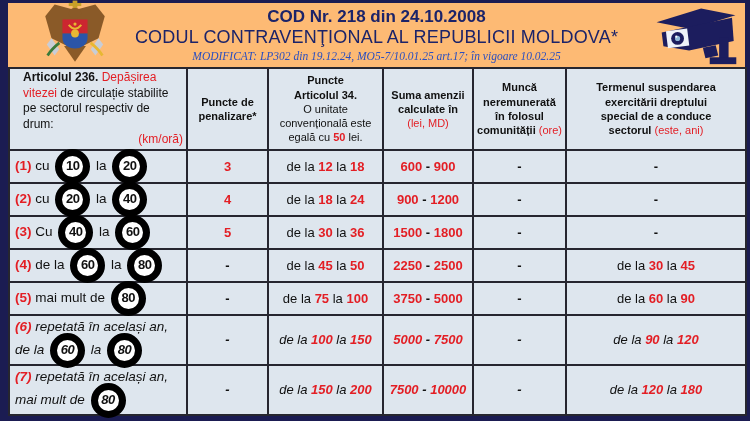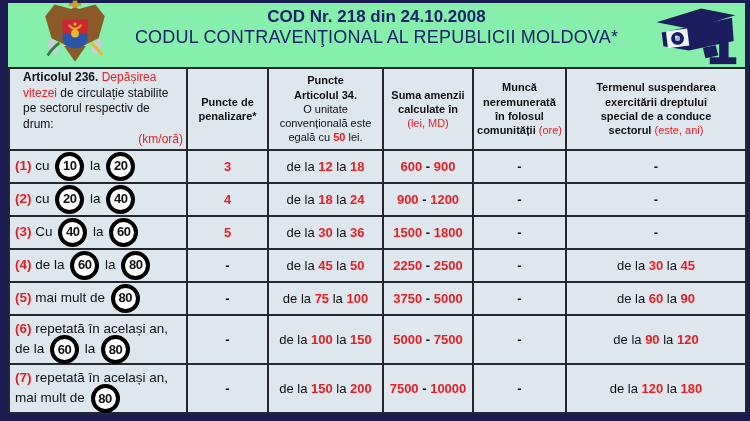--- a/index.html
+++ b/index.html
@@ -3,21 +3,21 @@
 <meta charset="utf-8">
 <style>
   html,body { margin:0; padding:0; }
   body {
     width:750px; height:421px; position:relative; overflow:hidden;
     background:#1b1c52;
     font-family:"Liberation Sans", sans-serif;
   }
   .inner {
     position:absolute; left:8px; top:3px; width:737px; height:408px;
-    background:#86efac;
+    background:#fdba74;
   }
   
   .top-band { position:relative; height:64px; width:100%; }
   .titles { position:absolute; left:0; top:3px; width:100%; text-align:center; color:#1b2369; }
   .title1 { font-size:17px; font-weight:bold; line-height:1.25; }
   .title2 { font-size:18px; font-weight:normal; line-height:1.2; letter-spacing:0.2px; }
   .mod-note {
     font-family:"Liberation Serif", serif; font-style:italic;
     font-size:11.5px; color:#2b4fc0; margin-top:1px;
   }
@@ -28,27 +28,27 @@
     border-collapse:collapse; table-layout:fixed;
     width:737px; height:344px; background:#dee6ee;
   }
   th, td { border:2px solid #26262f; padding:1px 3px; vertical-align:middle; }
   th { font-size:11px; line-height:1.3; font-weight:normal; color:#111; text-align:center; }
   td { font-size:13px; text-align:center; color:#111; }
   td.label-cell { text-align:left; padding-left:5px; font-size:13.5px; line-height:1.55; }
   th.article-h { text-align:left; padding-left:13px; font-size:12px; }
   thead tr { height:75px; }
   tbody tr { height:33px; }
-  tbody tr:nth-child(6), tbody tr:nth-child(7) { height:49px; }
+  tbody tr:nth-child(6), tbody tr:nth-child(7) { height:49px;font-style:italic; }
   .red { color:#e31e24; }
   .bold { font-weight:bold; }
   .center-block { display:block; text-align:right; }
   .sign {
     display:inline-flex; align-items:center; justify-content:center;
-    width:21px; height:21px; border:4px solid #000000; border-radius:50%;
+    width:21px; height:21px; border:7px solid #000000; border-radius:50%;
     background:#fff; color:#111; font-weight:bold; font-size:13px;
     vertical-align:middle; margin:-5px 2px; letter-spacing:-0.5px;
   }
 </style>
 </head>
 <body>
 
 <div class="inner">
 
   <div class="top-band">
@@ -69,20 +69,21 @@
         <circle cx="60" cy="42" r="5" fill="#e8b832"></circle>
         <circle cx="60" cy="30" r="2" fill="#e8b832"></circle>
         <path d="M40,54 q-10,8 -15,16" stroke="#3a7a3a" stroke-width="3.5" fill="none"></path>
         <path d="M80,54 q10,8 15,16" stroke="#e8b832" stroke-width="3.5" fill="none"></path>
       </svg>
     </div>
 
     <div class="titles">
       <div class="title1">COD Nr. 218 din 24.10.2008</div>
       <div class="title2">CODUL CONTRAVENŢIONAL AL REPUBLICII MOLDOVA*</div>
+      <div class="mod-note">MODIFICAT: LP302 din 19.12.24, MO5-7/10.01.25 art.17; în vigoare 10.02.25</div>
     </div>
 
     <div class="camera">
       <svg width="88" height="60" viewBox="0 0 100 70">
         <polygon points="4,20 56,4 96,12 44,28" fill="#1c1d5e"></polygon>
         <polygon points="10,32 92,15 94,42 42,53 12,48" fill="#1c1d5e"></polygon>
         <rect x="16" y="29" width="25" height="20" fill="#eef2f8" transform="rotate(-7 28 39)"></rect>
         <circle cx="28.5" cy="39" r="7.5" fill="#1c1d5e"></circle>
         <circle cx="28.5" cy="39" r="3" fill="#8fb8d8"></circle>
         <circle cx="27" cy="37" r="1.3" fill="#ffffff"></circle>

